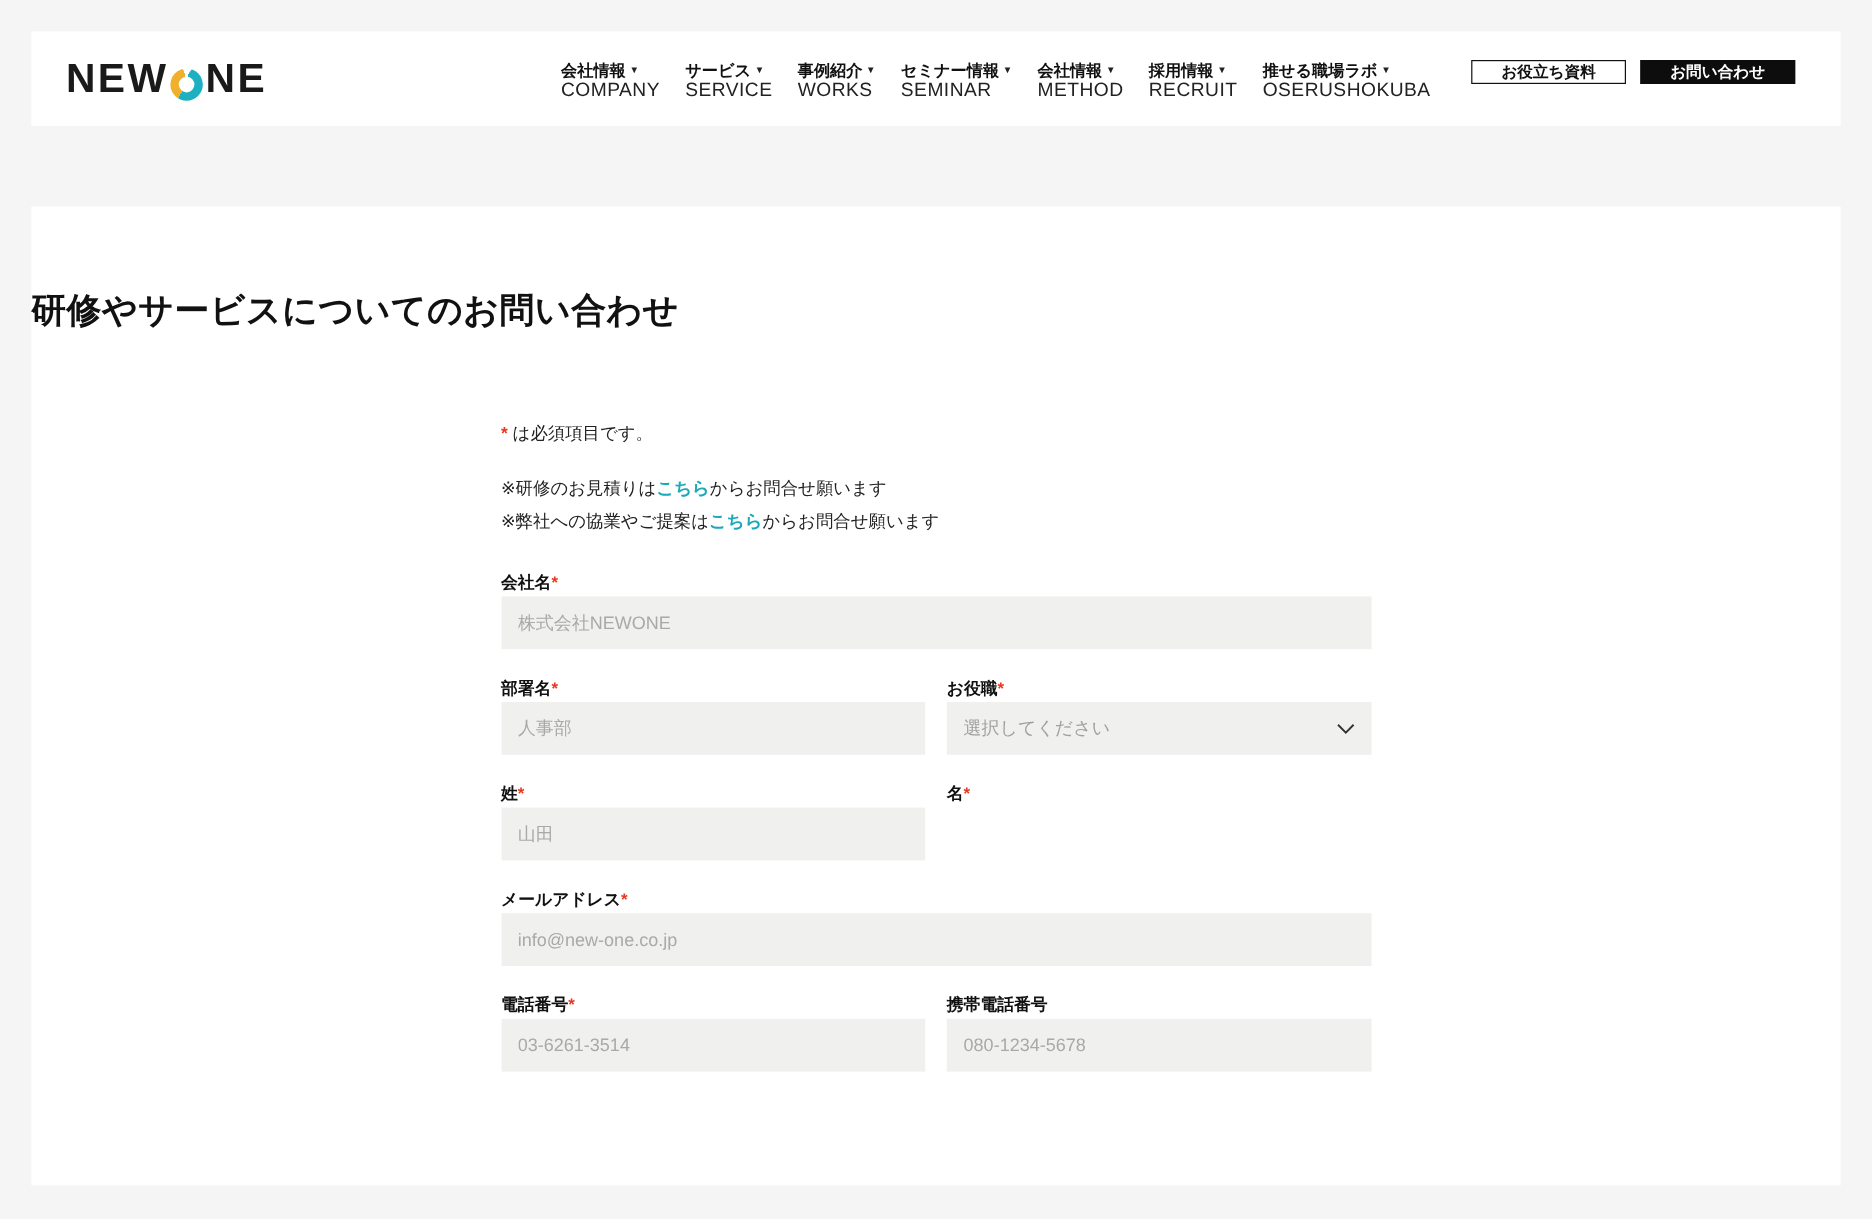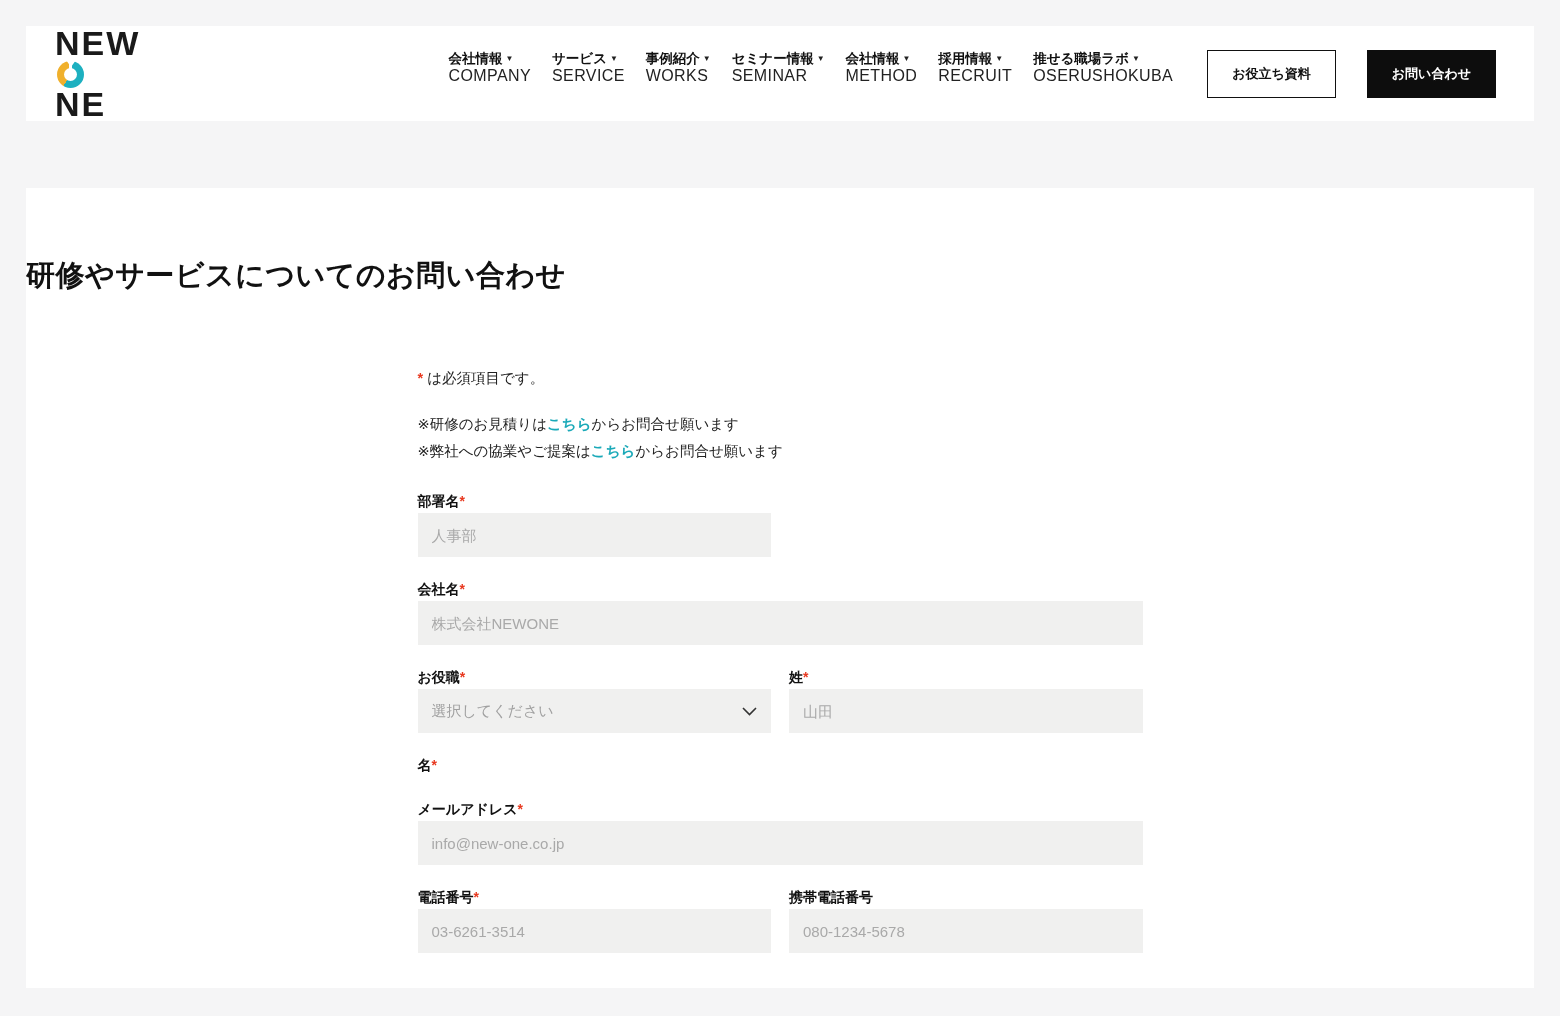--- a/index.html
+++ b/index.html
@@ -14,46 +14,46 @@
     position:absolute; top:26px; left:26px; right:26px; bottom:28px;
     overflow:hidden; display:flex; flex-direction:column;
   }
 
   
   .site-header {
     flex:0 0 79px; background:#ffffff;
     display:flex; align-items:center; justify-content:space-between;
     padding:0 38px 0 29px;
   }
-  .logo { display:flex; align-items:flex-start; cursor:pointer;flex-direction:column; }
+  .logo { display:flex; align-items:flex-end; cursor:pointer; }
   .logo-text { font-size:34px; font-weight:bold; letter-spacing:2px; color:#1a1a1a; line-height:1; }
   .logo-o {
     position:relative; width:27px; height:27px; border-radius:50%;
     margin:0 2px; top:1px;
     background:conic-gradient(#ffffff00 0deg 10deg, #1db0c0 10deg 212deg, #f0b02c 212deg 350deg, #ffffff00 350deg 360deg);
   }
   .logo-o::before { content:""; position:absolute; inset:7px; background:#fff; border-radius:50%; }
   .logo-o::after {
     content:""; position:absolute; top:-1px; left:50%; transform:translateX(-50%);
     width:0; height:0; border-left:5px solid transparent; border-right:5px solid transparent;
     border-top:7px solid #fff;
   }
   .header-right { display:flex; gap:34px; }
   .main-nav { display:flex; gap:21px; }
   .nav-item { text-align:left; cursor:pointer; }
   .nav-ja { font-size:13.5px; font-weight:bold; color:#111; white-space:nowrap; line-height:17px; }
   .caret { font-size:8px; margin-left:3px; vertical-align:2px; color:#222; }
   .nav-en { font-size:16px; color:#222; margin-top:3px; letter-spacing:0.4px; line-height:12px; }
   .header-buttons { display:flex; gap:12px; }
   .hbtn {
-    height:48px; padding:0 24px; display:flex; align-items:center; justify-content:center;
+    height:20px; padding:0 24px; display:flex; align-items:center; justify-content:center;
     font-size:13px; font-weight:bold; cursor:pointer; white-space:nowrap;
   }
   .hbtn.outline { background:#fff; border:1.5px solid #111; color:#111; }
-  .hbtn.solid   { background:#0d0d0d; border:1.5px solid #0d0d0d; color:#fff;margin-left:19px; }
+  .hbtn.solid   { background:#0d0d0d; border:1.5px solid #0d0d0d; color:#fff; }
 
   
   .tabs-section { flex:0 0 auto; margin-top:50px; display:flex; justify-content:center; }
   .tabs { display:flex; width:870px; height:56px; }
   .tab {
     flex:1; display:flex; align-items:center; justify-content:center;
     font-size:15px; font-weight:bold; cursor:pointer; letter-spacing:0.5px;
   }
   .tab.teal { background:#1aa9b8; color:#ffffff; }
   .tab.teal + .tab.teal { border-left:1px solid rgba(255,255,255,0.4); }
@@ -145,27 +145,27 @@
       </div>
       <div class="notes">
         <div class="note-line">
           <span>※研修のお見積りは</span><a class="note-link">こちら</a><span>からお問合せ願います</span>
         </div>
         <div class="note-line">
           <span>※弊社への協業やご提案は</span><a class="note-link">こちら</a><span>からお問合せ願います</span>
         </div>
       </div>
       <form class="form-grid">
+          <div class="field full">
+    <label class="field-label"><span class="lbl">会社名</span><span class="asterisk req">*</span></label>
+    <div class="input-holder"><input type="text" class="text-input" placeholder="株式会社NEWONE" style=""></div>
+  </div>
           <div class="field">
     <label class="field-label"><span class="lbl">部署名</span><span class="asterisk req">*</span></label>
     <div class="input-holder"><input type="text" class="text-input" placeholder="人事部" style=""></div>
-  </div>
-          <div class="field full">
-    <label class="field-label"><span class="lbl">会社名</span><span class="asterisk req">*</span></label>
-    <div class="input-holder"><input type="text" class="text-input" placeholder="株式会社NEWONE" style=""></div>
   </div>
           <div class="field">
     <label class="field-label"><span class="lbl">お役職</span><span class="asterisk req">*</span></label>
     <div class="input-holder">
               <div class="select-box">
                 <span class="ph">選択してください</span>
                 <svg class="chev" width="15" height="9" viewBox="0 0 15 9">
                   <polyline points="1,1 7.5,7.5 14,1" fill="none" stroke="#333" stroke-width="1.6"></polyline>
                 </svg>
               </div>

